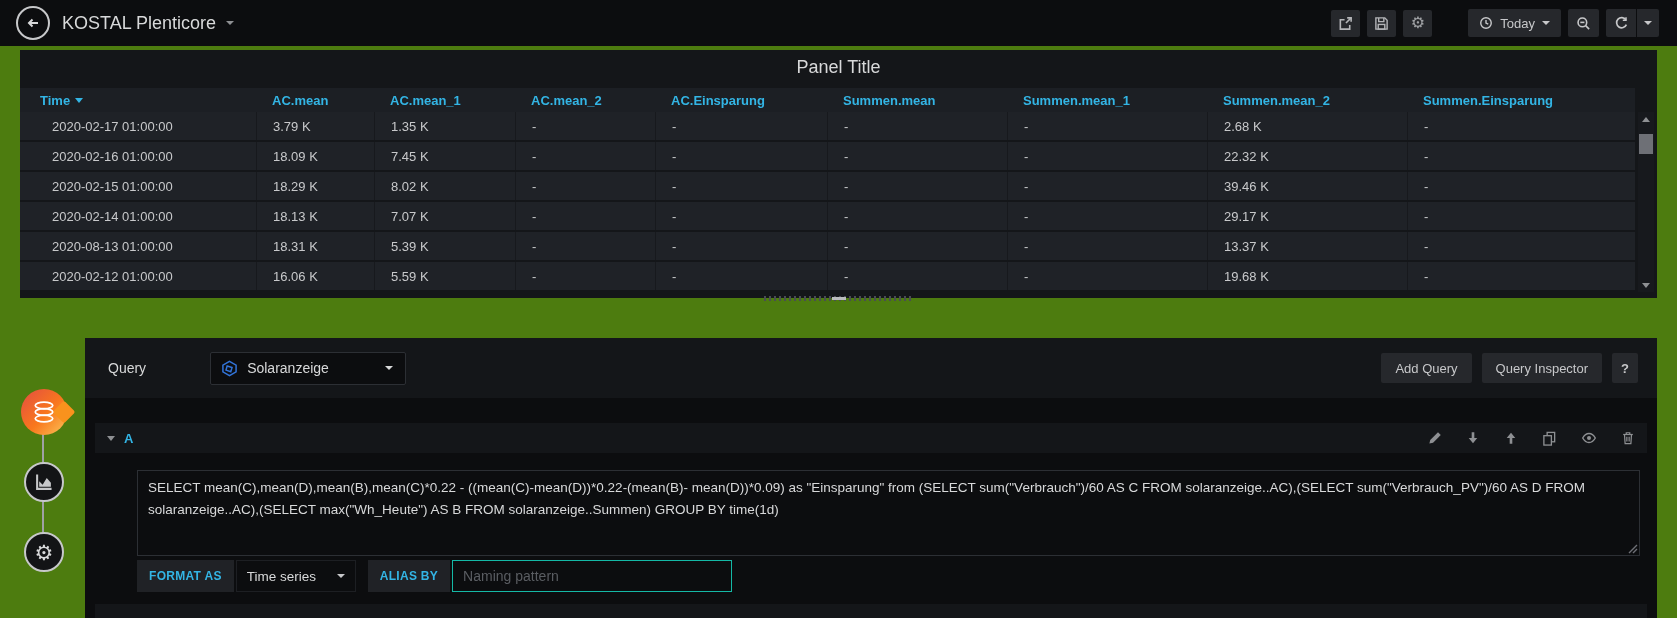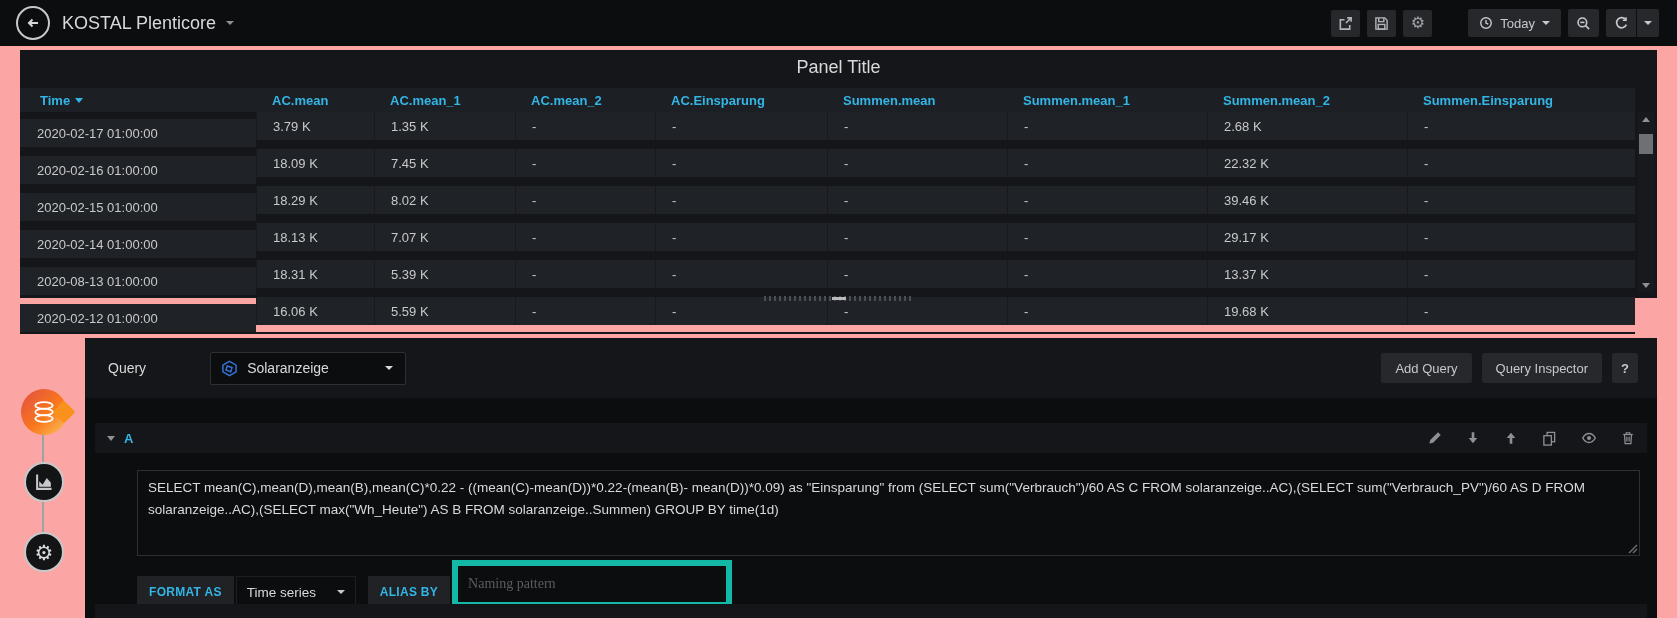--- a/index.html
+++ b/index.html
@@ -1,19 +1,19 @@
 <!DOCTYPE html>
 <html><head>
 <meta charset="utf-8">
 <style>
   * { box-sizing: border-box; margin: 0; padding: 0; }
   html,body { background:#131416; }
   #root {
     position: relative; width:1677px; height:618px; overflow:hidden;
-    background:#fca5a5; font-family:"Liberation Sans", sans-serif; color:#d8d9da;
+    background:#4d7c0f; font-family:"Liberation Sans", sans-serif; color:#d8d9da;
   }
   
   .navbar { position:absolute; left:0; top:0; width:1677px; height:46px; background:#0c0d0f; display:flex; align-items:center; }
   .back-btn { width:34px; height:34px; border:2px solid #c7c8ca; border-radius:50%; margin-left:16px;
     display:flex; align-items:center; justify-content:center; cursor:pointer; }
   .dash-title { margin-left:12px; font-size:18px; font-weight:500; color:#d8d9da; display:flex; align-items:center; gap:10px; cursor:pointer; }
   .cdn { width:0; height:0; border-left:4px solid transparent; border-right:4px solid transparent; border-top:4px solid #8e9093; display:inline-block; }
   .nav-right { margin-left:auto; margin-right:18px; display:flex; align-items:center; }
   .sq-btn { width:29px; height:27px; background:#26282c; border-radius:2px; margin-left:7px;
     display:flex; align-items:center; justify-content:center; color:#b4b5b8; cursor:pointer; }
@@ -32,21 +32,21 @@
   .panel-title { text-align:center; padding-top:7px; font-size:18px; font-weight:500; color:#d8d9da; cursor:pointer; }
   .grid { display:grid; grid-template-columns:236px 118px 141px 140px 172px 180px 200px 200px 1fr; }
   .tbl { position:absolute; left:0; top:38px; width:1615px; }
   .th { height:24px; background:#1c1f24; color:#33b5e5; font-size:13px; font-weight:700;
     display:flex; align-items:center; padding-left:16px; gap:5px; cursor:pointer; }
   .th:first-child { padding-left:20px; }
   .sort-caret { width:0; height:0; border-left:4px solid transparent; border-right:4px solid transparent; border-top:5px solid #33b5e5; }
   .tr { border-bottom:2px solid #141619; }
   .tc { height:28px; background:#1f2227; color:#c8c9cb; font-size:13px;
     display:flex; align-items:center; padding-left:16px; border-left:1px solid #17191d; }
-  .tc:first-child { padding-left:17px; border-left:none;margin-top:7px; }
+  .tc:first-child { padding-left:32px; border-left:none; }
   
   .vscroll { position:absolute; left:1618px; top:62px; width:16px; height:180px; background:#17191d; }
   .vs-btn { position:absolute; left:0; width:16px; height:14px; display:flex; align-items:center; justify-content:center; cursor:pointer; }
   .tri-up { width:0; height:0; border-left:4px solid transparent; border-right:4px solid transparent; border-bottom:5px solid #8e9093; }
   .tri-dn { width:0; height:0; border-left:4px solid transparent; border-right:4px solid transparent; border-top:5px solid #8e9093; }
   .vs-thumb { position:absolute; left:1px; top:22px; width:14px; height:20px; background:#6e7076; cursor:pointer; }
   .drag-handle { position:absolute; left:50%; bottom:-3px; transform:translateX(-50%); width:150px; height:5px;
     background:repeating-linear-gradient(90deg,#4a4d52 0 2px,transparent 2px 5px); cursor:grab; }
   .drag-handle i { position:absolute; left:50%; top:1px; transform:translateX(-50%); width:14px; height:3px; background:#b9babc; }
   
@@ -83,22 +83,22 @@
   .sql-box { width:100%; height:100%; background:#0c0d0f; border:1px solid #2c2f34; color:#d8d9da;
     font-family:"Liberation Sans",sans-serif; font-size:13.5px; line-height:1.6; padding:6px 10px; resize:none; overflow:hidden; }
   .grip { position:absolute; right:2px; bottom:2px; }
   .fmt-row { position:absolute; left:52px; top:162px; display:flex; align-items:flex-end; }
   .lbl { height:32px; background:#202226; color:#33b5e5; font-size:12px; font-weight:700; letter-spacing:.3px;
     display:flex; align-items:center; padding:0 12px; }
   .sel { height:32px; width:120px; background:#0c0d0f; border:1px solid #1d1f23; color:#d8d9da; font-size:13.5px;
     display:flex; align-items:center; padding:0 10px; margin-left:2px; cursor:pointer; }
   .sel .cdn { margin-left:auto; border-top-color:#c7c8ca; }
   .alias-lbl { margin-left:12px; }
-  .inp { height:32px; width:280px; background:#0c0d0f; border:6px solid #14b8a6; color:#d8d9da; font-size:14px;
-    font-family:Liberation Serif, serif; padding:18px 10px; margin-left:2px; }
+  .inp { height:32px; width:280px; background:#0c0d0f; border:1px solid #14b8a6; color:#d8d9da; font-size:14px;
+    font-family:Liberation Sans, sans-serif; padding:12px 10px; margin-left:2px; }
   .inp::placeholder { color:#5a5d62; }
   .next-section { position:absolute; left:10px; top:206px; width:1552px; height:14px; background:#141619; }
   svg { display:block; }
 </style>
 </head>
 <body>
 
 <div id="root">
 
   <div class="navbar">

